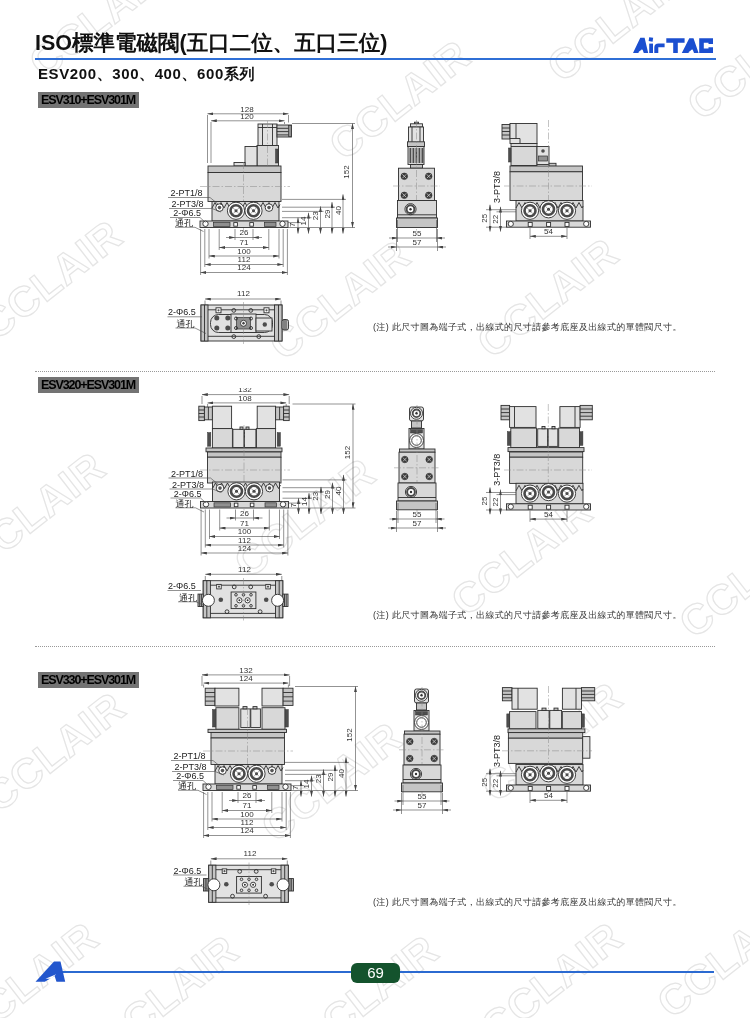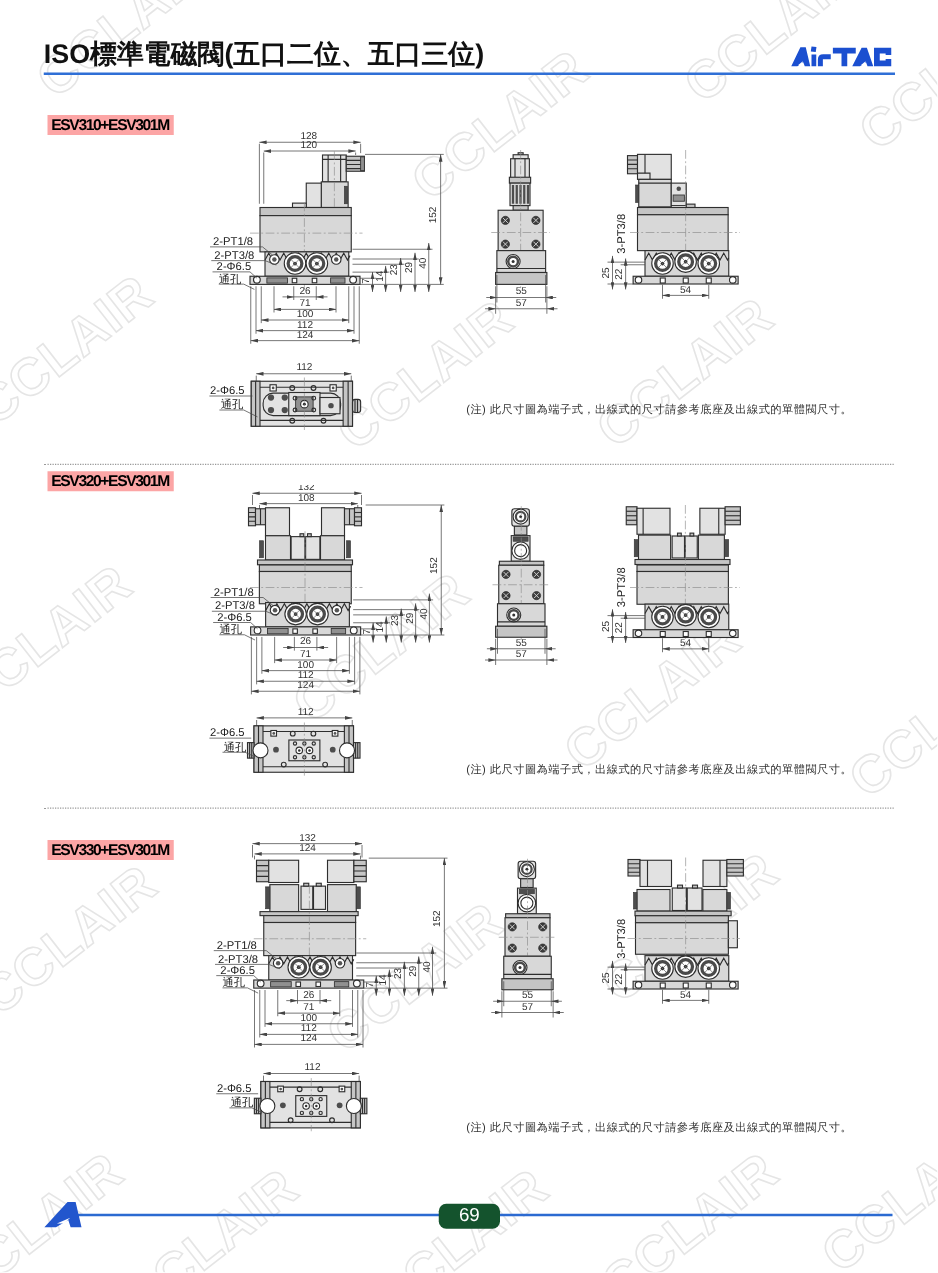--- a/index.html
+++ b/index.html
@@ -1,21 +1,21 @@
 <!DOCTYPE html>
 <html><head>
 <meta charset="utf-8">
 <style>
 html,body{margin:0;padding:0;background:#fff;}
 .page{position:relative;width:750px;height:1018px;background:#fff;overflow:hidden;font-family:"Liberation Sans",sans-serif;}
 .wm{position:absolute;font-family:"Liberation Sans",sans-serif;font-weight:bold;font-size:42px;letter-spacing:1px;color:transparent;-webkit-text-stroke:1.25px #e5e5e5;transform:translate(-50%,-50%) rotate(-38deg);white-space:nowrap;z-index:0;}
 .ttl{position:absolute;left:35px;top:28px;font-size:21.5px;font-weight:bold;color:#111;letter-spacing:0px;z-index:2;white-space:nowrap;}
 .rule{position:absolute;left:35px;top:58px;width:681px;height:2.2px;background:#2f6fd6;z-index:2;}
 .sub{position:absolute;left:38px;top:65px;font-size:15px;font-weight:bold;color:#111;z-index:2;white-space:nowrap;letter-spacing:0.6px;}
-.badge{position:absolute;left:38px;background:#fca5a5;color:#000;font-weight:bold;font-size:12.5px;letter-spacing:-1.1px;line-height:14px;padding:1px 4px 1px 3px;z-index:2;white-space:nowrap;}
+.badge{position:absolute;left:38px;background:#737373;color:#000;font-weight:bold;font-size:12.5px;letter-spacing:-1.1px;line-height:14px;padding:1px 4px 1px 3px;z-index:2;white-space:nowrap;}
 .sep{position:absolute;left:35px;width:680px;height:0;border-top:1px dotted #999;z-index:1;}
 .note{position:absolute;left:373px;font-size:9px;color:#333;z-index:2;white-space:nowrap;letter-spacing:0.35px;}
 .dsvg{position:absolute;z-index:1;}
 svg .dim{stroke:#4a4a4a;stroke-width:0.6;fill:none;}
 svg .ln{stroke:#2e2e2e;stroke-width:0.9;fill:none;}
 svg .f0{fill:#e2e2e2;stroke:#2e2e2e;stroke-width:0.9;}
 svg .f1{fill:#d8d8d8;stroke:#2e2e2e;stroke-width:0.9;}
 svg .f2{fill:#c5c5c5;stroke:#2e2e2e;stroke-width:0.9;}
 svg .f3{fill:#909090;stroke:#333;stroke-width:0.7;}
 svg .f4{fill:#4d4d4d;stroke:#333;stroke-width:0.5;}
@@ -49,20 +49,21 @@
 <span class="wm" style="left:168px;top:995px;">CCLAIR</span>
 <span class="wm" style="left:368px;top:995px;">CCLAIR</span>
 <span class="wm" style="left:552px;top:982px;">CCLAIR</span>
 <span class="wm" style="left:728px;top:958px;">CCLAIR</span>
 </div>
 
 <div class="ttl">ISO標準電磁閥(五口二位、五口三位)</div>
 
 <div class="rule"></div>
 
+<div class="sub">ESV200、300、400、600系列</div>
 
 <svg class="dsvg" style="left:630px;top:36px;z-index:2;" width="85" height="18" viewBox="630 36 85 18">
 <path fill="#1b4fd0" d="M633,53 L640.3,37.8 L644.6,37.8 L648.2,53 L643.8,53 L642.6,49.8 L637.9,53 Z"></path>
 <path fill="#fff" d="M638.6,52 L642.3,48.9 L641.5,52 Z"></path>
 <path fill="#1b4fd0" d="M648.9,37.4 L652.9,37.4 L652.9,41.4 L648.9,41.4 Z" transform="rotate(8 650.9 39.4)"></path>
 <path fill="#1b4fd0" d="M649.2,43.6 L653,43.6 L653,53 L649.2,53 Z"></path>
 <path fill="#1b4fd0" d="M654.3,53 L654.3,47.5 Q654.3,43.4 658.6,43.4 L664.6,43.4 L664.6,47.3 L658.3,47.3 L658.3,53 Z"></path>
 <path fill="#1b4fd0" d="M666.3,38.2 L684.6,38.2 L684.6,42.8 L677.8,42.8 L677.8,53 L673.2,53 L673.2,42.8 L666.3,42.8 Z"></path>
 <path fill="#1b4fd0" d="M681.8,53 L689.3,38.2 L693.5,38.2 L698.6,53 L694,53 L692.8,49.8 L688,53 Z"></path>
 <path fill="#fff" d="M688.8,52 L692.5,48.9 L691.7,52 Z"></path>

